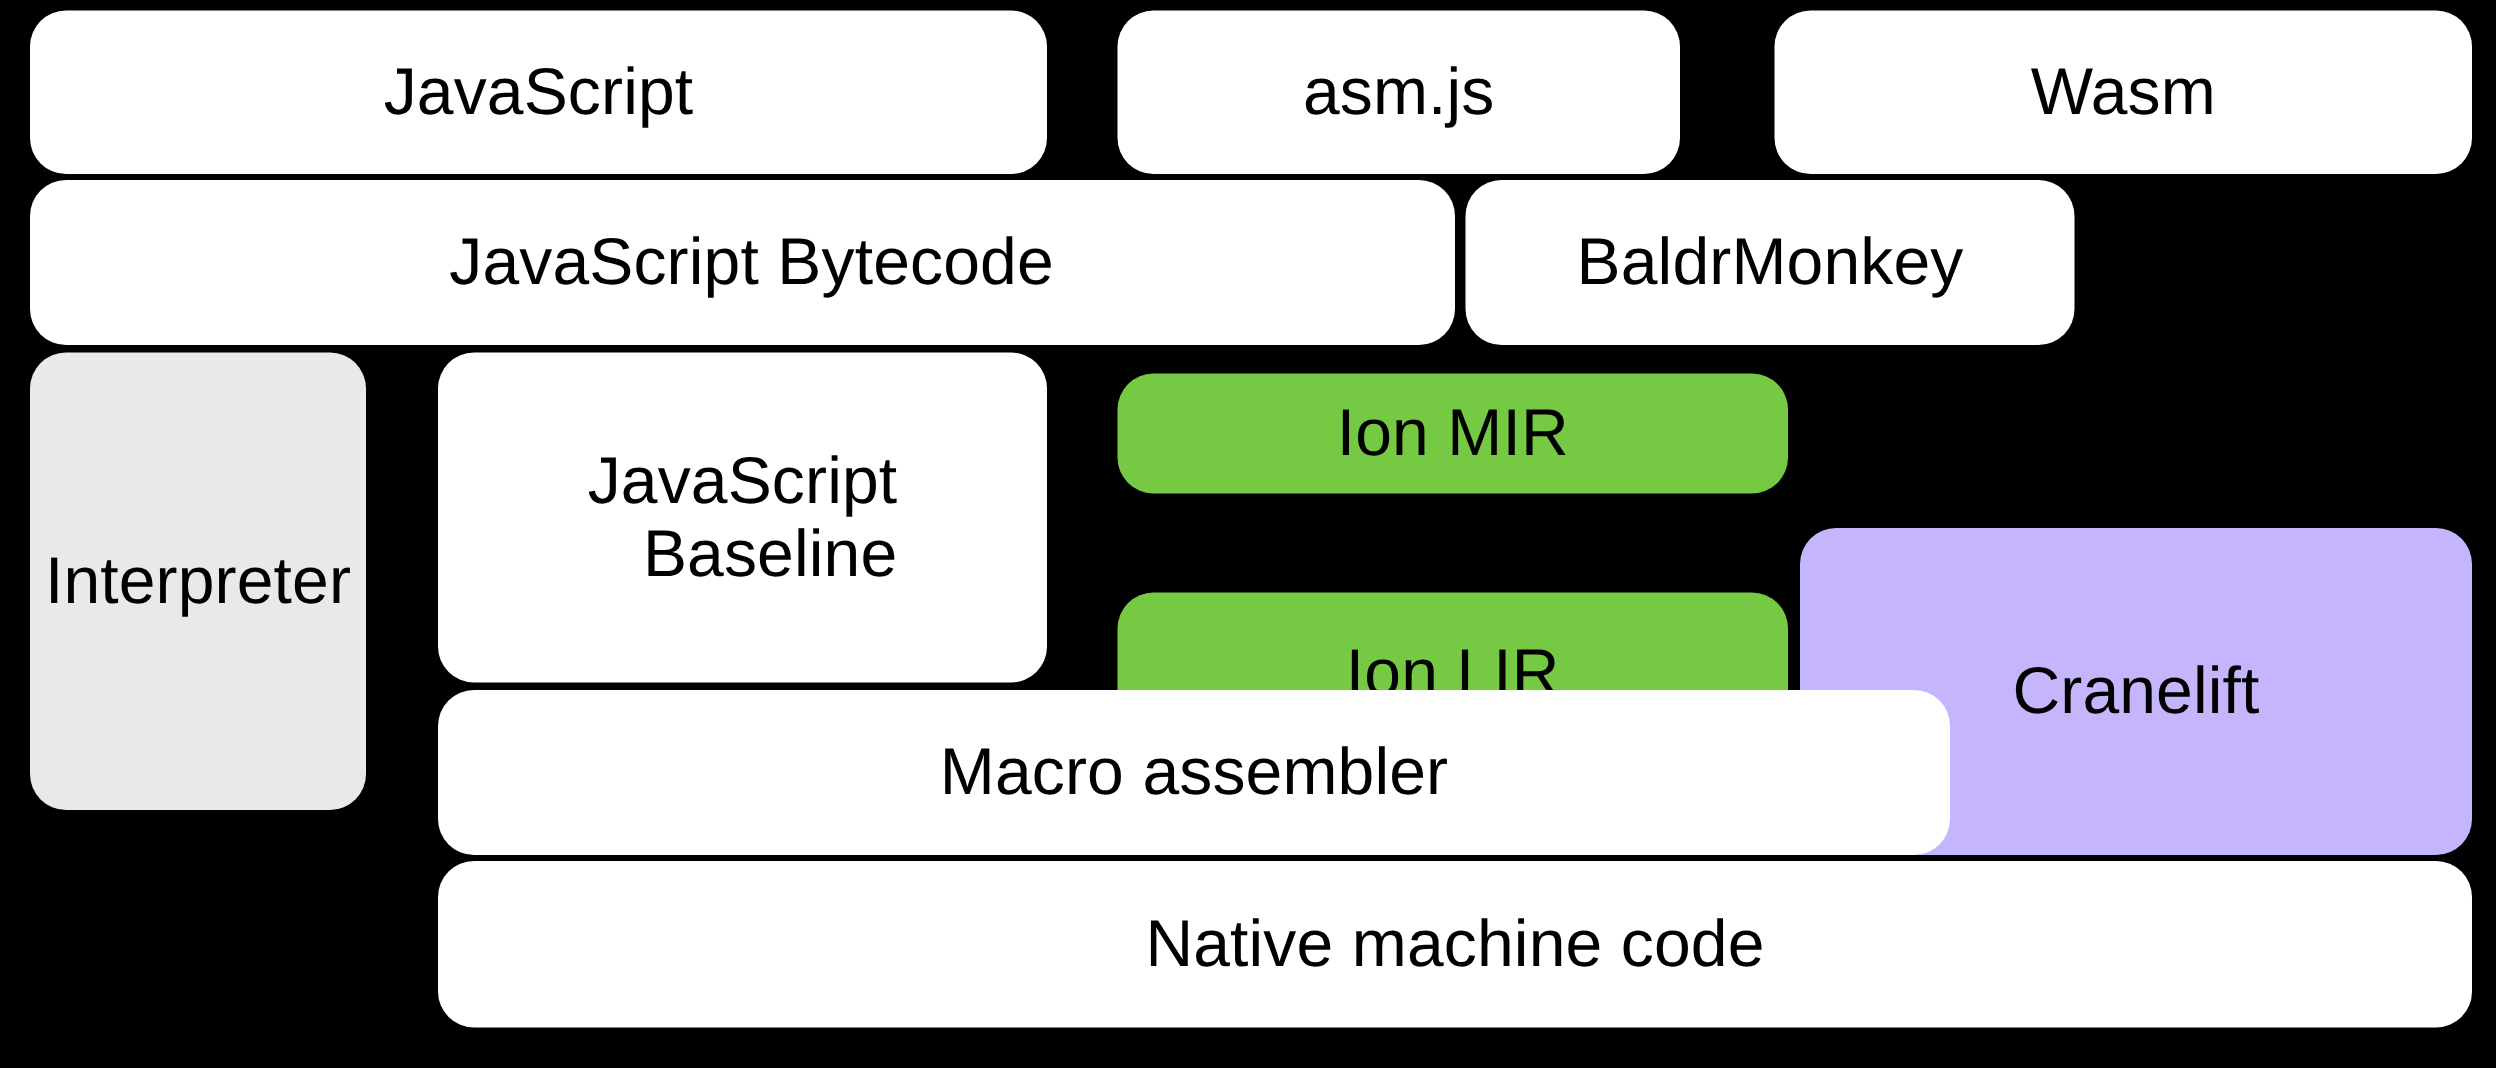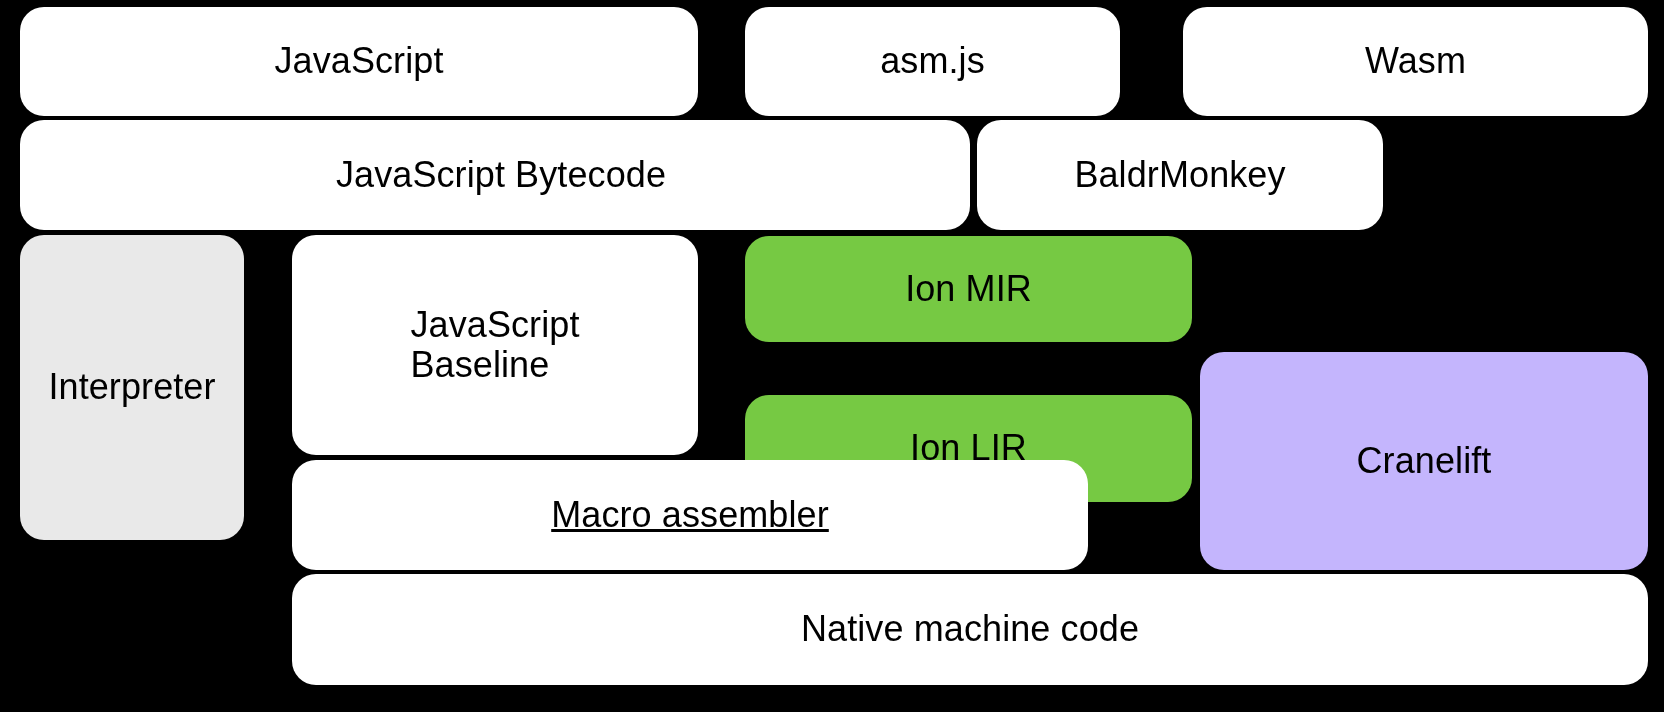--- a/index.html
+++ b/index.html
@@ -20,39 +20,39 @@
   }
   .box {
     position: absolute;
     box-sizing: border-box;
     border-radius: 24px;
     background: #ffffff;
     color: #000000;
     display: flex;
     align-items: center;
     justify-content: center;
-    text-align: left;
-    font-size: 36px;
+    text-align: right;
+    font-size: 44px;
     line-height: 1.12;
     font-weight: 400;
     letter-spacing: 0.1px;
     white-space: pre-line;
     -webkit-font-smoothing: antialiased;
   }
 </style>
 </head>
 <body>
 
 <div id="diagram" style="background: rgb(0, 0, 0);">
     <div class="box" style="left: 20px; top: 7px; width: 678px; height: 109px; background: rgb(255, 255, 255);">JavaScript</div>
     <div class="box" style="left: 745px; top: 7px; width: 375px; height: 109px; background: rgb(255, 255, 255);">asm.js</div>
     <div class="box" style="left: 1183px; top: 7px; width: 465px; height: 109px; background: rgb(255, 255, 255);">Wasm</div>
     <div class="box" style="left: 20px; top: 120px; width: 950px; height: 110px; background: rgb(255, 255, 255); padding-left: 12px;">JavaScript Bytecode</div>
     <div class="box" style="left: 977px; top: 120px; width: 406px; height: 110px; background: rgb(255, 255, 255);">BaldrMonkey</div>
     <div class="box" style="left: 20px; top: 235px; width: 224px; height: 305px; background: rgb(233, 233, 233);">Interpreter</div>
     <div class="box" style="left: 292px; top: 235px; width: 406px; height: 220px; background: rgb(255, 255, 255);">JavaScript
 Baseline</div>
-    <div class="box" style="left: 745px; top: 236px; width: 447px; height: 106px; background: rgb(118, 201, 67);">Ion MIR</div>
+    <div class="box" style="left: 745px; top: 249px; width: 447px; height: 80px; background: rgb(118, 201, 67);">Ion MIR</div>
     <div class="box" style="left: 745px; top: 350px; width: 447px; height: 107px; background: rgb(118, 201, 67); margin-top: 45px;">Ion LIR</div>
     <div class="box" style="left: 1200px; top: 352px; width: 448px; height: 218px; background: #c4b5fd; border-radius: 24px;">Cranelift</div>
-    <div class="box" style="left: 292px; top: 460px; width: 796px; height: 110px; background: rgb(255, 255, 255); text-decoration: underline;">Macro assembler</div>
+    <div class="box" style="left: 292px; top: 460px; width: 1008px; height: 110px; background: rgb(255, 255, 255);">Macro assembler</div>
     <div class="box" style="left: 292px; top: 574px; width: 1356px; height: 111px; background: rgb(255, 255, 255);">Native machine code</div>
   </div>
 
 </body></html>

